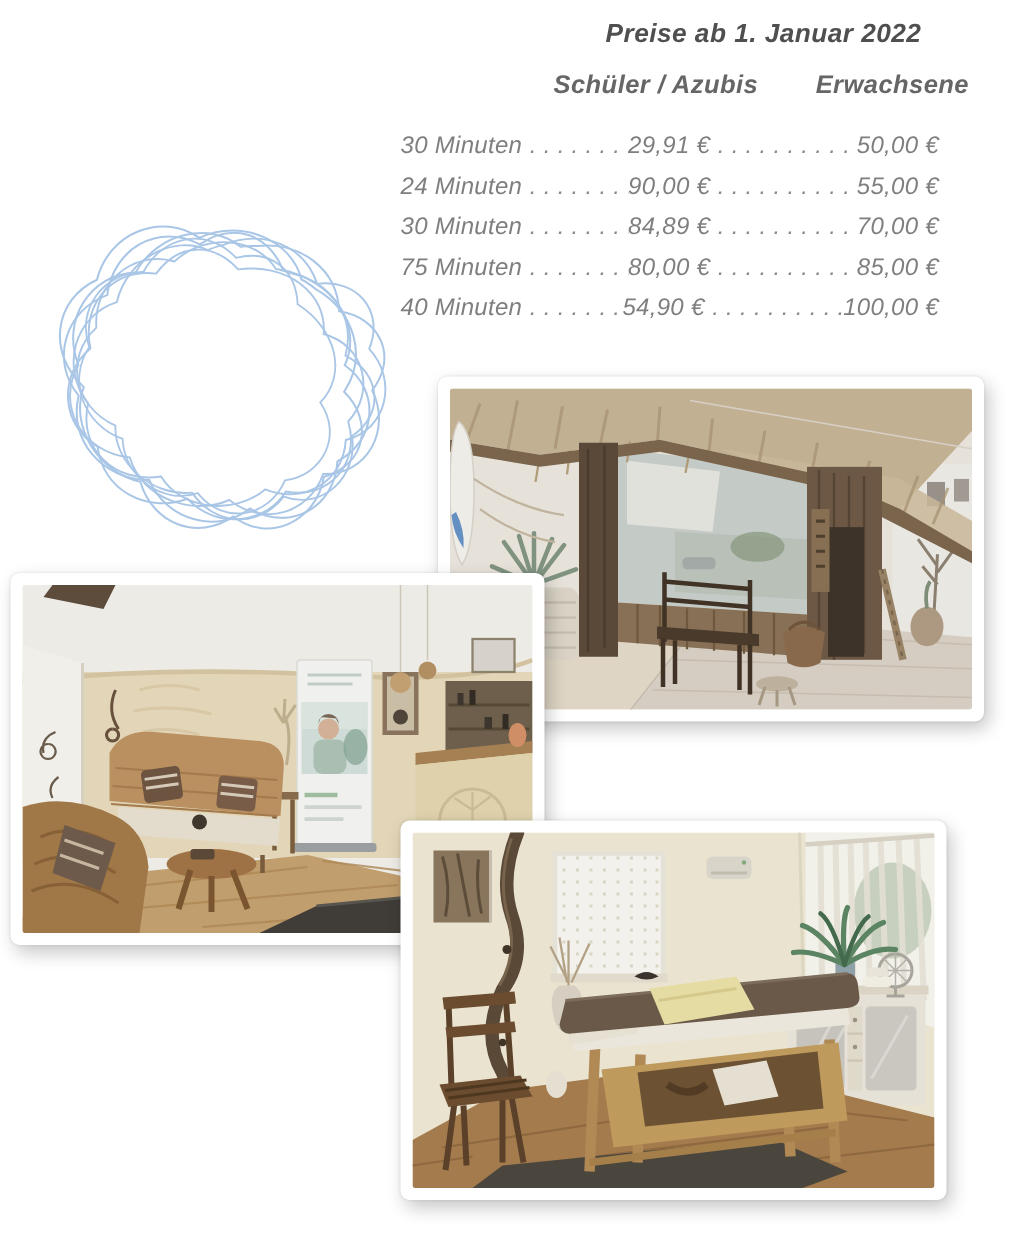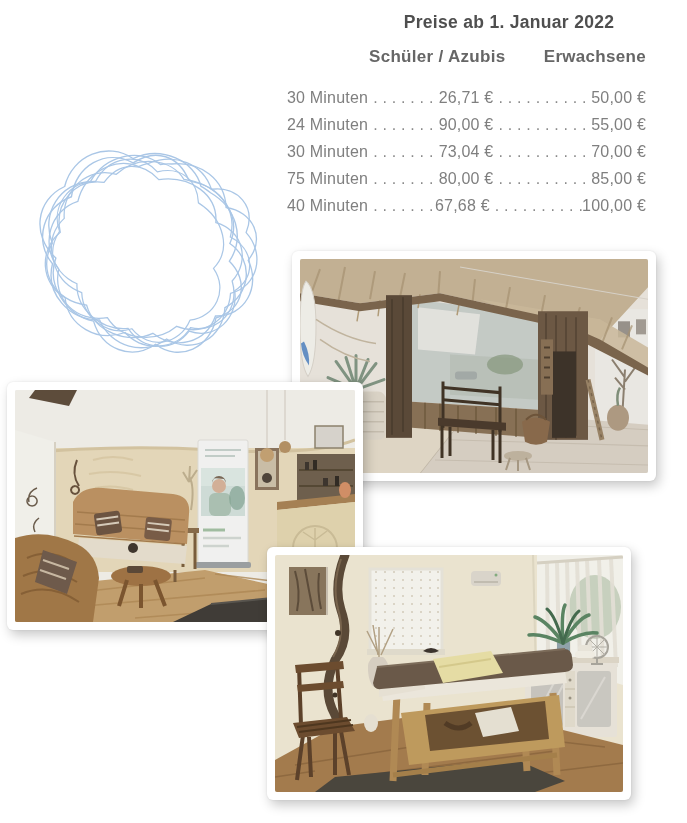--- a/index.html
+++ b/index.html
@@ -1,33 +1,33 @@
 <!DOCTYPE html>
 <html><head>
 <meta charset="utf-8">
 <style>
   html,body { margin:0; padding:0; background:#ffffff; }
   .canvas {
     position:relative; width:687px; height:823px; background:#ffffff;
-    overflow:hidden; font-family:"Liberation Sans", sans-serif;
+    overflow:hidden; font-family:"Liberation Sans", sans-serif;font-style:italic;
   }
   
   .title {
     position:absolute; left:368px; top:12px; width:282px;
     text-align:center; font-size:17.5px; font-weight:bold;
     color:#4f4f4f; letter-spacing:0.3px; margin:0;
   }
   .col-headers {
     position:absolute; left:369px; top:47px; width:277px;
     display:flex; justify-content:space-between;
     font-size:17px; font-weight:bold; color:#666666; letter-spacing:0.3px;
   }
   
   .price-list { position:absolute; left:267px; top:84px; width:359px;
-    font-size:16px; color:#7f7f7f; letter-spacing:0.2px;margin-left:20px; }
+    font-size:16px; color:#7f7f7f; letter-spacing:0.2px; }
   .price-row { display:flex; align-items:baseline; height:27px; line-height:27px; }
   .price-row .dur { flex:0 0 auto; }
   .price-row .dots { flex:1 1 0; overflow:hidden; white-space:nowrap; padding:0 5px; color:#8a8a8a; }
   .price-row .dots.d2 { flex:1.45 1 0; }
   .price-row .prc { flex:0 0 auto; }
   
   .scribble { position:absolute; left:34px; top:124px; width:230px; height:234px; }
   .scribble svg { width:100%; height:100%; display:block; }
   
   .photo {
@@ -50,49 +50,49 @@
 
   <div class="col-headers">
     <span>Schüler / Azubis</span>
     <span>Erwachsene</span>
   </div>
 
   <div class="price-list">
     <div class="price-row">
       <span class="dur">30 Minuten</span>
       <span class="dots">. . . . . . . . . . . .</span>
-      <span class="prc">26,71 €</span>
+      <span class="prc">29,91 €</span>
       <span class="dots d2">. . . . . . . . . . . . . . . .</span>
       <span class="prc">50,00 €</span>
     </div>
     <div class="price-row">
       <span class="dur">24 Minuten</span>
       <span class="dots">. . . . . . . . . . . .</span>
       <span class="prc">90,00 €</span>
       <span class="dots d2">. . . . . . . . . . . . . . . .</span>
       <span class="prc">55,00 €</span>
     </div>
     <div class="price-row">
       <span class="dur">30 Minuten</span>
       <span class="dots">. . . . . . . . . . . .</span>
-      <span class="prc">73,04 €</span>
+      <span class="prc">84,89 €</span>
       <span class="dots d2">. . . . . . . . . . . . . . . .</span>
       <span class="prc">70,00 €</span>
     </div>
     <div class="price-row">
       <span class="dur">75 Minuten</span>
       <span class="dots">. . . . . . . . . . . .</span>
       <span class="prc">80,00 €</span>
       <span class="dots d2">. . . . . . . . . . . . . . . .</span>
       <span class="prc">85,00 €</span>
     </div>
     <div class="price-row">
       <span class="dur">40 Minuten</span>
       <span class="dots">. . . . . . . . . . . .</span>
-      <span class="prc">67,68 €</span>
+      <span class="prc">54,90 €</span>
       <span class="dots d2">. . . . . . . . . . . . . . .</span>
       <span class="prc">100,00 €</span>
     </div>
   </div>
 
   <div class="scribble">
     <svg viewBox="0 0 228 232">
       <defs>
         <path id="b1" d="M0,-92 C30,-104 62,-92 72,-62 C102,-66 124,-42 112,-12 C134,12 126,50 94,58 C92,90 62,108 32,96 C8,116 -32,112 -48,86 C-84,92 -112,64 -104,30 C-126,2 -114,-38 -82,-48 C-74,-82 -38,-100 -12,-88 C-8,-90 -4,-91 0,-92 Z"></path>
         <path id="b2" d="M4,-78 C40,-88 74,-70 76,-38 C108,-34 122,0 104,26 C118,56 98,88 64,86 C52,114 14,122 -10,102 C-40,118 -76,104 -84,72 C-114,60 -122,22 -100,-2 C-112,-34 -92,-66 -58,-66 C-44,-92 -18,-96 4,-78 Z"></path>

